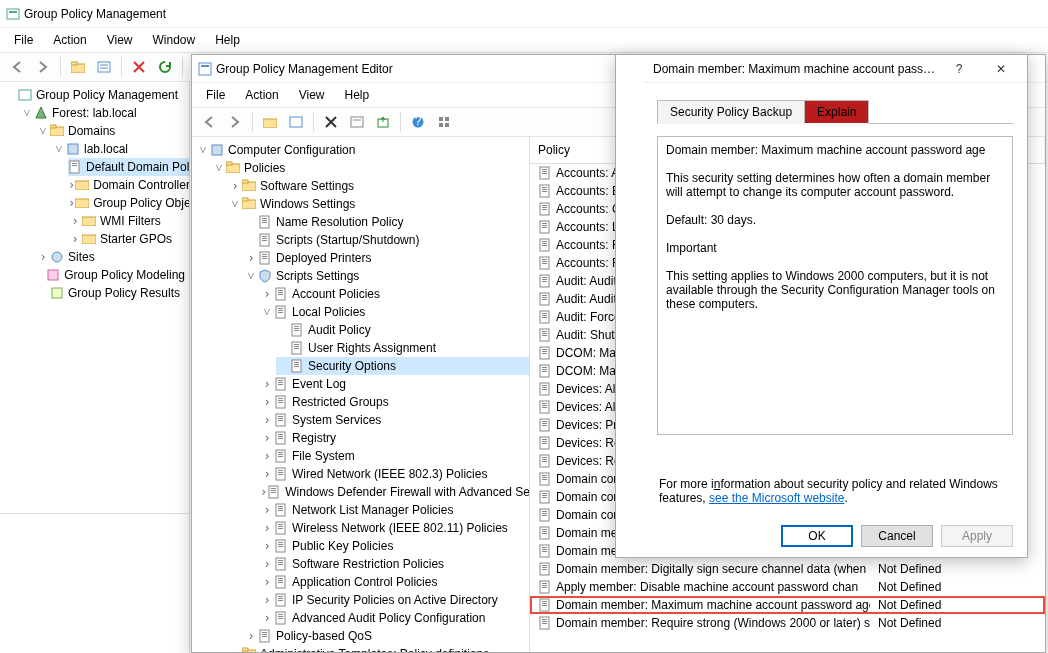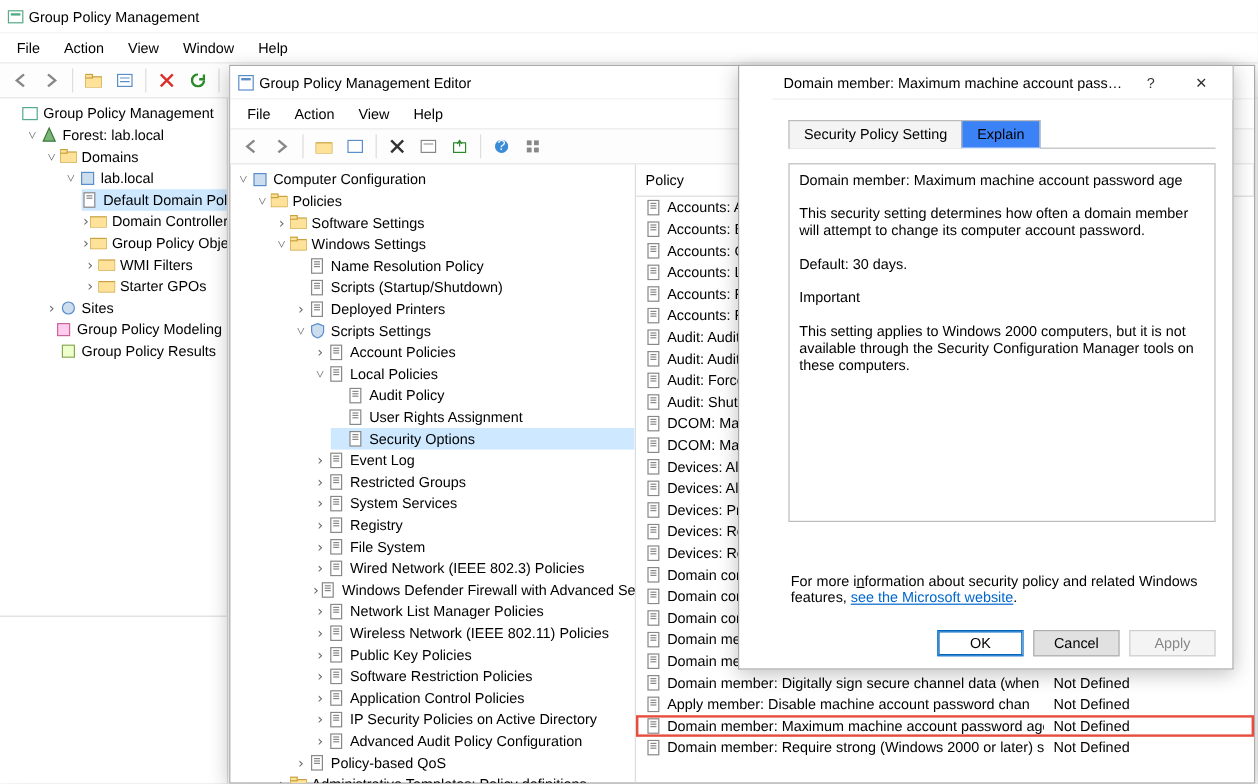--- a/index.html
+++ b/index.html
@@ -27,21 +27,21 @@
 .pane-r { flex:1; }
 .listhdr { display:flex; border-bottom:1px solid #ddd; background:#fff; font-weight:normal; }
 .listhdr > div { padding:6px 8px; border-right:1px solid #eee; }
 .listbody { overflow:auto; flex:1; }
 .lrow { display:flex; height:18px; align-items:center; }
 .lrow.sel { background:#cde8ff; }
 .lrow.hl { outline:2px solid #e74c3c; outline-offset:-2px; background:#fff; }
 .lrow > div { padding:0 8px; white-space:nowrap; overflow:hidden; text-overflow:ellipsis; }
 .tabs { display:flex; border-bottom:1px solid #bbb; margin-top:6px; }
 .tab { padding:4px 12px; border:1px solid #bbb; border-bottom:none; background:#f4f4f4; margin-right:-1px; position:relative; top:1px; }
-.tab.active { background:#3b82f6; border-bottom:1px solid #fff; }
+.tab.active { background:#b91c1c; border-bottom:1px solid #fff; }
 .dlg-body { padding:10px 14px; flex:1; display:flex; flex-direction:column; overflow:hidden; }
 .explainbox { flex:1; border:1px solid #bbb; padding:6px 8px; overflow:auto; background:#fff; white-space:pre-wrap; }
 .dlg-btns { display:flex; justify-content:flex-end; gap:8px; padding:10px 14px; }
 .btn { min-width:72px; padding:3px 12px; border:1px solid #adadad; background:#e1e1e1; text-align:center; }
 .btn.primary { border:1px solid #0067c0; background:#fff; box-shadow:inset 0 0 0 1px #0067c0; color:#000; }
 .btn.disabled { color:#888; border-color:#ccc; background:#f4f4f4; }
 .link { color:#0066cc; text-decoration:underline; }
 .bottom-prev { height:140px; border-top:1px solid #ddd; background:#fff; }
 
 svg { display:block; }
@@ -1043,21 +1043,21 @@
 <div class="win" style="left:615px;top:54px;width:413px;height:504px;padding-left:27px;">
   <div class="titlebar" style="padding-left:10px;">
     <span class="title">Domain member: Maximum machine account password …</span>
     <div class="winbtns">
       <div class="winbtn">?</div>
       <div class="winbtn">✕</div>
     </div>
   </div>
   <div class="dlg-body">
     <div class="tabs">
-      <div class="tab">Security Policy Setting</div>
+      <div class="tab">Security Policy Backup</div>
       <div class="tab active">Explain</div>
     </div>
     <div style="flex:1;display:flex;flex-direction:column;padding-top:12px;align-items:center;">
       <div class="explainbox"><span>Domain member: Maximum machine account password age</span>
 
 <span>This security setting determines how often a domain member will attempt to change its computer account password.</span>
 
 <span>Default: 30 days.</span>
 
 <span>Important</span>

